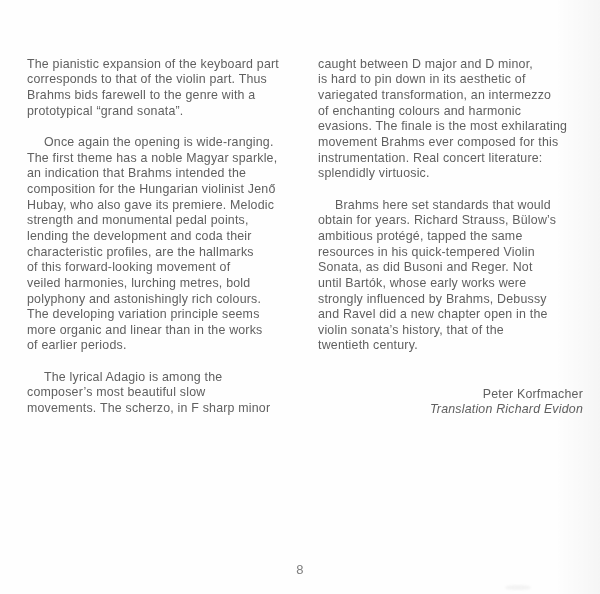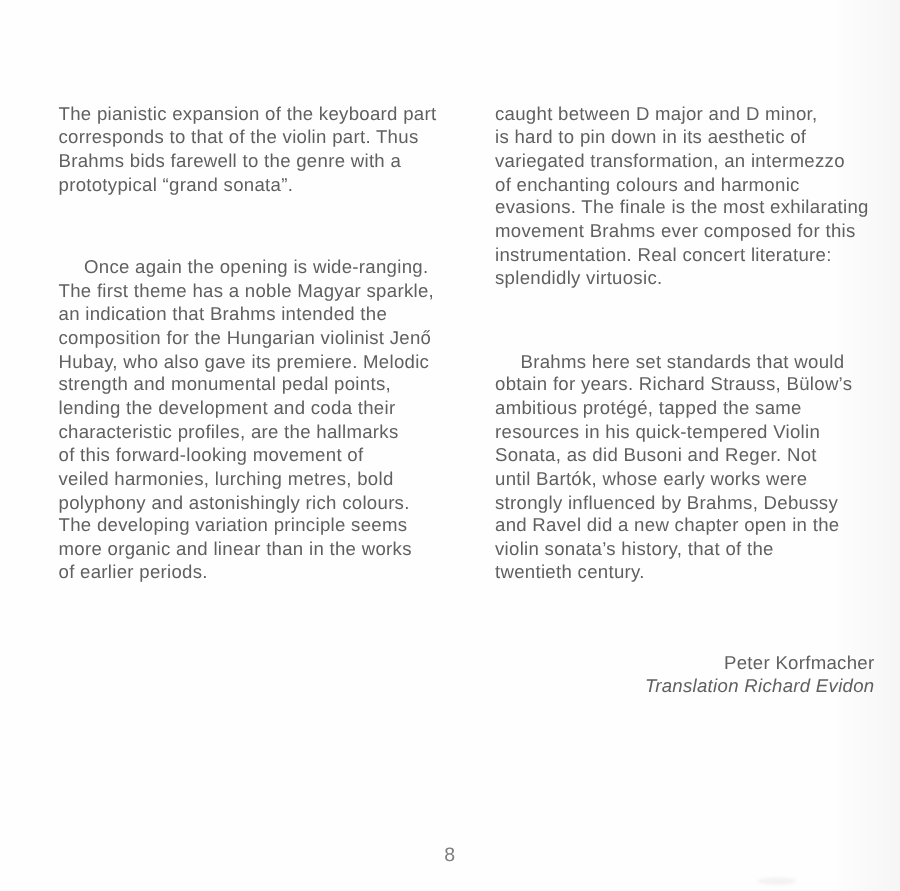--- a/index.html
+++ b/index.html
@@ -31,21 +31,21 @@
   }
   .col-left {
     left: 27px;
     width: 292px;
   }
   .col-right {
     left: 318px;
     width: 285px;
   }
   .para {
-    margin: 12px;
+    margin: 0;
     white-space: pre-line;
   }
   .para.indent {
     text-indent: 17px;
   }
   .byline {
     margin-top: 17px;
     text-align: right;
     padding-right: 20px;
     white-space: normal;
@@ -105,20 +105,23 @@
 Hubay, who also gave its premiere. Melodic
 strength and monumental pedal points,
 lending the development and coda their
 characteristic profiles, are the hallmarks
 of this forward-looking movement of
 veiled harmonies, lurching metres, bold
 polyphony and astonishingly rich colours.
 The developing variation principle seems
 more organic and linear than in the works
 of earlier periods.</p>
+    <p class="para indent">The lyrical Adagio is among the
+composer’s most beautiful slow
+movements. The scherzo, in F sharp minor</p>
   </div>
 
   <div class="col col-right">
     <p class="para">caught between D major and D minor,
 is hard to pin down in its aesthetic of
 variegated transformation, an intermezzo
 of enchanting colours and harmonic
 evasions. The finale is the most exhilarating
 movement Brahms ever composed for this
 instrumentation. Real concert literature:

